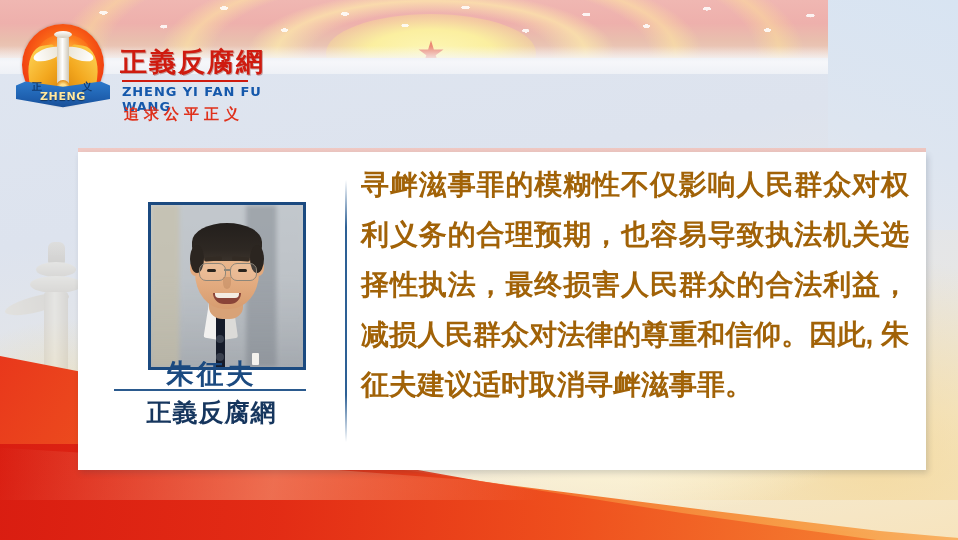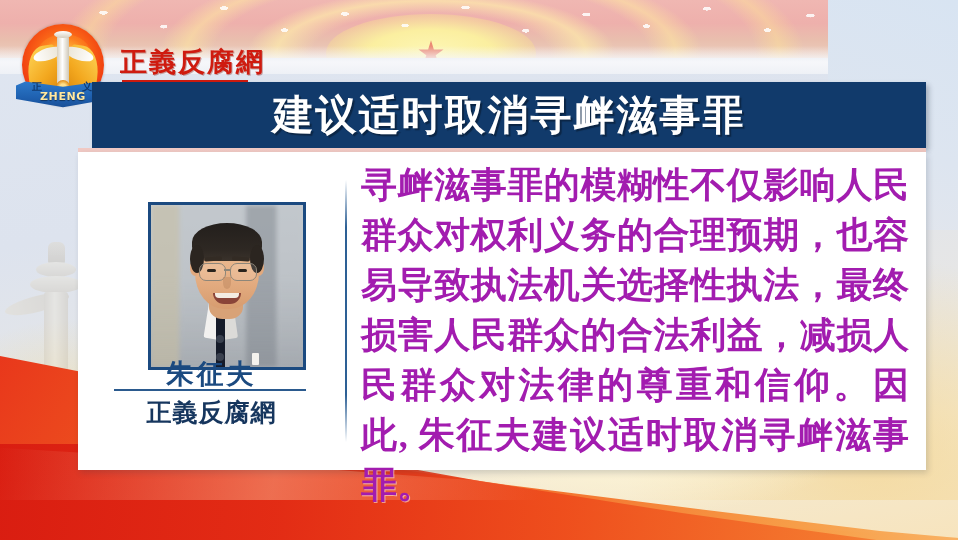--- a/index.html
+++ b/index.html
@@ -212,22 +212,22 @@
      font-family:"DejaVu Serif","Liberation Serif",serif;font-weight:bold;
      font-size:27px;letter-spacing:3px;color:#1b4a80;}
   .person-title{position:absolute;left:0;top:244px;width:267px;text-align:center;
      font-family:"DejaVu Serif","Liberation Serif",serif;font-weight:bold;
      font-size:25px;letter-spacing:1px;color:#16365e;}
 
   .divider{position:absolute;left:267px;top:28px;width:2px;height:262px;
      background:linear-gradient(180deg,rgba(40,90,150,0),#2d6095 18%,#2d6095 82%,rgba(40,90,150,0));}
 
   .body-col{position:absolute;left:283px;top:8px;width:548px;height:304px;}
-  .body-text{font-family:Liberation Serif, serif;font-weight:bold;
-     font-size:36px;line-height:50px;color:#a21caf;letter-spacing:0px;
+  .body-text{font-family:Liberation Sans, sans-serif;font-weight:bold;
+     font-size:28px;line-height:50px;color:#a16207;letter-spacing:0px;
      text-shadow:1px 1px 0 rgba(255,255,255,.5);text-align:justify;}
 </style>
 </head>
 <body>
 
 <div id="stage">
 
   <div class="bg-base"></div>
   <div class="ceiling">
     <div class="ring r1"></div>
@@ -275,23 +275,20 @@
       <div class="em-hz-l">正</div>
       <div class="em-hz-r">义</div>
       <div class="em-banner-txt">ZHENG</div>
     </div>
     <div class="brand-cn">正義反腐網</div>
     <div class="brand-rule"></div>
     <div class="brand-py">ZHENG YI FAN FU WANG</div>
     <div class="brand-slogan">追求公平正义</div>
   </div>
 
-  <div class="titlebar">
-    <div class="title-text">建议适时取消寻衅滋事罪</div>
-  </div>
 
   <div class="card-rule"></div>
   <div class="card">
 
     <div class="portrait-col">
       <div class="photo-frame">
         <div class="photo">
           <div class="ph-bgblur"></div>
           <div class="ph-body"></div>
           <div class="ph-collar-l"></div>

